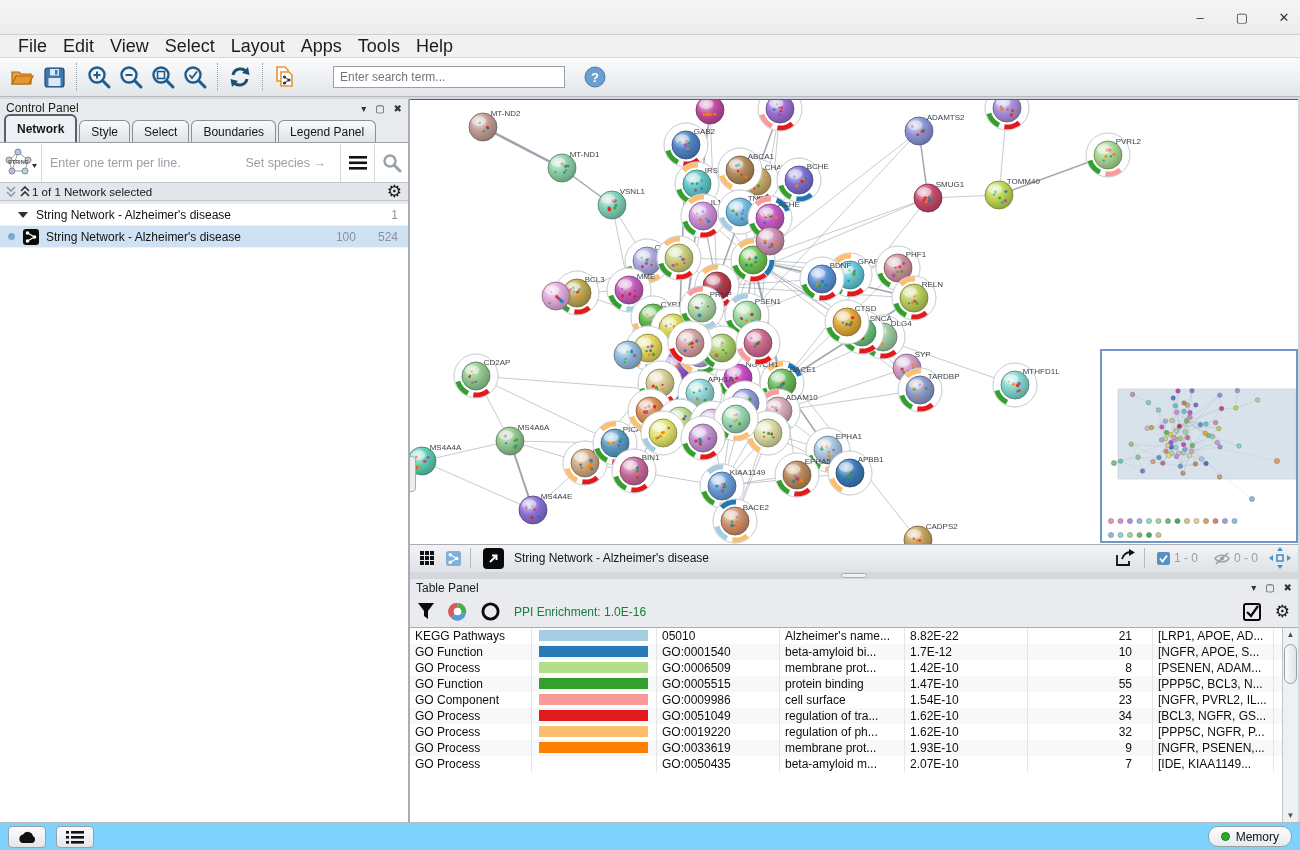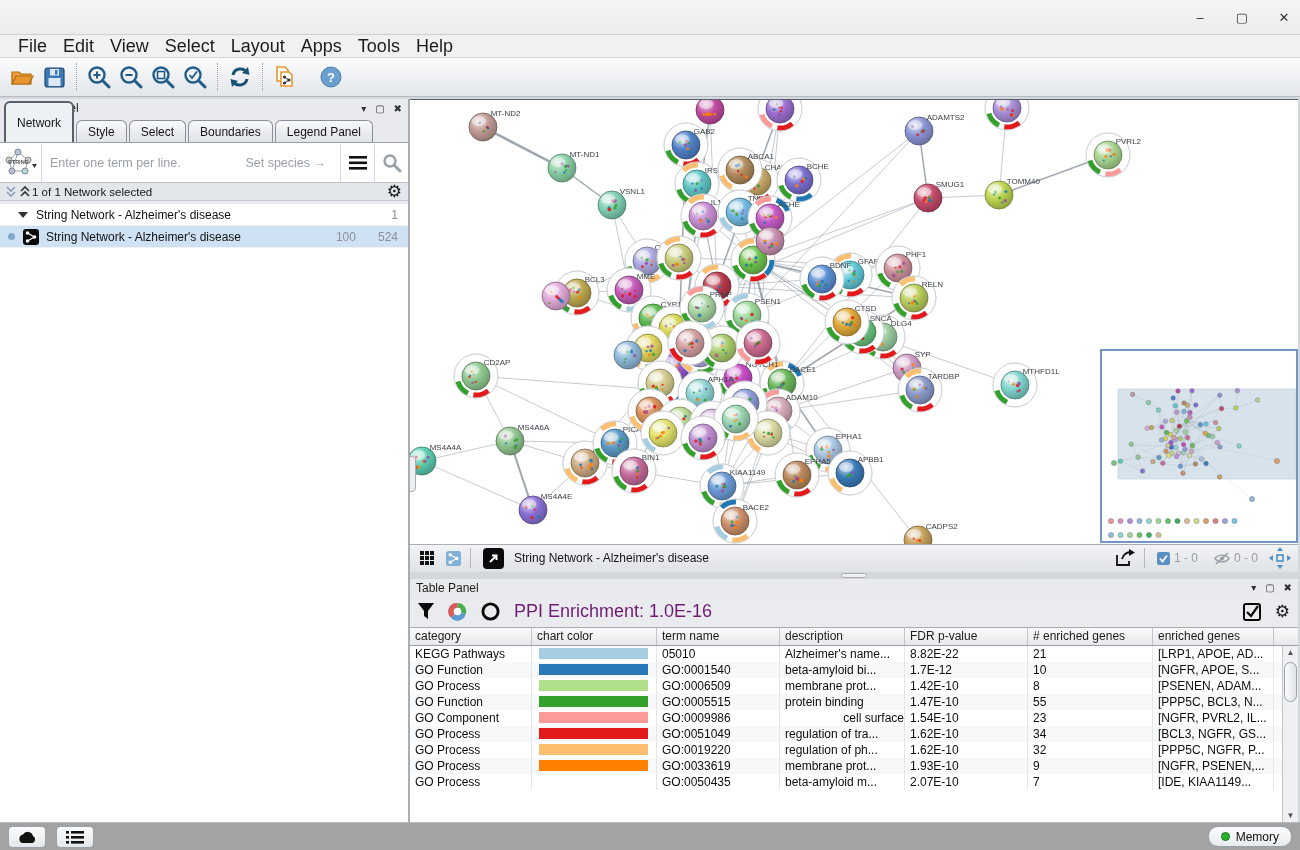--- a/index.html
+++ b/index.html
@@ -16,21 +16,21 @@
   .searchbox { width:232px; height:22px; border:1px solid #98a0a8; background:#fff; font-size:12px; padding:0 6px; margin-left:32px; color:#333; }
   .content { display:flex; height:725px; padding-top:2px; background:#d4d7db; }
   
   .left { width:410px; border-right:2px solid #a9adb3; background:#e8eaed; display:flex; flex-direction:column; }
   .panel-title { height:18px; display:flex; align-items:center; padding:0 6px; font-size:12px; color:#1c1c1c; background:#e8eaed; }
   .panel-title .sp { flex:1; }
   .ptico { color:#2e3338; font-size:10px; margin-left:9px; }
   .cp-tabs { height:26px; display:flex; align-items:flex-end; padding-left:4px; gap:2px; background:#e8eaed; border-bottom:1px solid #9aa0a8; }
   .cp-tab { height:22px; padding:0 11px; display:flex; align-items:center; font-size:12px; color:#15161a;
      border:1px solid #8a9099; border-bottom:none; border-radius:6px 6px 0 0; background:linear-gradient(#f8f9fa,#dfe3e7); }
-  .cp-tab.active { background:#eef1f4; border:2px solid #55616e; border-bottom:none; height:41px; font-weight:normal; }
+  .cp-tab.active { background:#eef1f4; border:2px solid #55616e; border-bottom:none; height:28px; font-weight:bold; }
   .stringrow { height:40px; background:#fff; border-bottom:1px solid #c2c6cc; display:flex; align-items:center; }
   .stringlogo { width:42px; height:38px; display:flex; align-items:center; justify-content:center; border-right:1px solid #d5d8dc; }
   .sterm { flex:1; display:flex; align-items:center; padding:0 8px; font-size:12.5px; color:#9aa0a8; }
   .sterm .species { margin-left:auto; padding-right:6px; }
   .sbtn { width:34px; height:38px; display:flex; align-items:center; justify-content:center; border-left:1px solid #d5d8dc; }
   .selbar { height:18px; background:#e3e6ea; border-bottom:1px solid #c2c6cc; display:flex; align-items:center; font-size:11.5px; color:#15161a; padding:0 6px; }
   .selbar .txt { flex:1; }
   .tree { background:#fff; flex:1; border-top:3px solid #e8eaed; }
   .trow { height:22px; display:flex; align-items:center; font-size:12px; color:#111; border-bottom:1px solid #f0f2f4; }
   .trow .num { color:#8a9099; margin-left:auto; padding-right:10px; }
@@ -46,41 +46,41 @@
   .nettb .ntitle { font-size:12px; color:#15161a; margin-left:10px; }
   .nettb .sp { flex:1; }
   .nbadge { display:flex; align-items:center; gap:4px; font-size:12px; color:#98a0a8; padding:0 8px; }
   .nsep { width:1px; height:20px; border-left:1px solid #b6bac2; margin:0 4px; }
   .blackbtn { width:21px; height:21px; background:#0a0a0a; border-radius:4px; display:flex; align-items:center; justify-content:center; margin-left:8px; }
   .divstrip { height:7px; background:#d4d7db; display:flex; align-items:center; justify-content:center; }
   .divpill { width:26px; height:5px; background:#eef0f2; border:1px solid #a9adb3; border-radius:3px; }
   
   .tablepanel { height:244px; background:#e9ebee; display:flex; flex-direction:column; }
   .tp-toolbar { height:30px; display:flex; align-items:center; padding:0 8px; gap:14px; }
-  .ppi { font-size:18px; color:#701a75; }
+  .ppi { font-size:12px; color:#15803d; }
   .tp-toolbar .sp { flex:1; }
   .gear { font-size:17px; color:#15161a; line-height:1; }
   .tbl { flex:1; display:flex; flex-direction:column; border-top:1px solid #a9adb3; background:#fff; overflow:hidden; }
   .thead { display:flex; height:18px; background:linear-gradient(#fbfbfb,#e6e8ea); border-bottom:1px solid #9aa0a8; }
   .th { font-size:12px; color:#1c1c1c; padding:1px 0 0 5px; border-right:1px solid #c2c6cc; overflow:hidden; white-space:nowrap; }
   .rows { position:relative; flex:1; overflow:hidden; }
   .tr { display:flex; height:16px; }
   .tr:nth-child(even) { background:#f6f8fa; }
   .td { font-size:12px; color:#0e0e0e; padding:0 0 0 5px; border-right:1px solid #e4e7ea; white-space:nowrap; overflow:hidden; line-height:16px; }
-  .td.r { padding-right:20px; }
+  .td.r { text-align:right; padding-right:20px; }
   .swatch { height:11px; margin:2px 8px 0 2px; }
   .vscroll { position:absolute; right:0; top:0; bottom:0; width:16px; background:#eef0f2; border-left:1px solid #c2c6cc; }
   .varrow { position:absolute; left:1px; width:13px; text-align:center; font-size:8px; color:#4a4f55; }
   .vthumb { position:absolute; left:1px; top:16px; width:13px; height:40px; background:linear-gradient(90deg,#fbfcfd,#dfe3e7); border:1px solid #98a0a8; border-radius:7px; }
   .btabs { height:26px; display:flex; align-items:flex-end; gap:2px; padding-left:6px; background:#d4d7db; border-top:1px solid #b6bac2; }
   .btab { height:21px; padding:0 10px; display:flex; align-items:center; font-size:12px; color:#15161a;
      border:1px solid #8a9099; border-bottom:none; border-radius:5px 5px 0 0; background:linear-gradient(#f8f9fa,#dfe3e7); }
   .btab.active { background:#dde6ef; border:2px solid #55616e; border-bottom:none; height:24px; }
   
-  .statusbar { height:28px; background:#a3a3a3; border-top:1px solid #b6bac2; display:flex; align-items:center; padding:0 8px; }
+  .statusbar { height:28px; background:#7dd3fc; border-top:1px solid #b6bac2; display:flex; align-items:center; padding:0 8px; }
   .stbtn { width:38px; height:22px; border:1px solid #9aa0a8; border-radius:4px; background:linear-gradient(#fbfcfd,#e4e7ea); display:flex; align-items:center; justify-content:center; margin-right:10px; }
   .membtn { margin-left:auto; height:21px; padding:0 12px; border:1px solid #9aa0a8; border-radius:10px; background:linear-gradient(#fbfcfd,#e8ebee); display:flex; align-items:center; gap:6px; font-size:12px; color:#111; }
   .memdot { width:9px; height:9px; border-radius:50%; background:#27ae27; border:1px solid #1b7a1b; }
   svg { display:block; }
 </style>
 </head>
 <body>
 
 <div class="titlebar">
   <div class="winbtns">
@@ -160,20 +160,21 @@
     <svg width="24" height="24" viewBox="0 0 24 24">
       <path d="M4 2 L12 2 L15 5 L15 16 L4 16 Z" fill="#fff" stroke="#e8952f" stroke-width="1.6"></path>
       <path d="M8 7 L16 7 L19 10 L19 21 L8 21 Z" fill="#fff" stroke="#e8952f" stroke-width="1.6"></path>
       <circle cx="11.5" cy="12" r="1.6" fill="#333"></circle>
         <circle cx="16" cy="15" r="1.6" fill="#333"></circle>
         <circle cx="11.5" cy="18" r="1.6" fill="#333"></circle>
       <line x1="11.5" y1="12" x2="16" y2="15" stroke="#333" stroke-width="1"></line>
       <line x1="11.5" y1="18" x2="16" y2="15" stroke="#333" stroke-width="1"></line>
     </svg>
   </div>
+  <input class="searchbox" placeholder="Enter search term..." style="">
   <div class="tbtn" style="margin-left:14px">
     <svg width="22" height="22" viewBox="0 0 22 22">
       <circle cx="11" cy="11" r="10" fill="#6a9fd0" stroke="#4a7cab" stroke-width="1"></circle>
       <text x="11" y="16" font-size="13" font-weight="bold" fill="#fff" text-anchor="middle" font-family="Liberation Sans,sans-serif">?</text>
     </svg>
   </div>
 </div>
 
 <div class="content">
 
@@ -2181,29 +2182,20 @@
         </svg>
         <span class="ppi">PPI Enrichment: 1.0E-16</span>
         <span class="sp"></span>
         <svg width="18" height="18" viewBox="0 0 18 18">
           <rect x="1" y="1" width="16" height="16" rx="2" fill="none" stroke="#0a0a0a" stroke-width="2"></rect>
           <path d="M4 9 L8 13 L15 3" fill="none" stroke="#0a0a0a" stroke-width="2.2"></path>
         </svg>
         <span class="gear">⚙</span>
       </div>
       <div class="tbl">
-        <div class="thead" id="thead">
-            <div class="th" style="width: 122px;">category</div>
-            <div class="th" style="width: 125px;">chart color</div>
-            <div class="th" style="width: 123px;">term name</div>
-            <div class="th" style="width: 125px;">description</div>
-            <div class="th" style="width: 123px;">FDR p-value</div>
-            <div class="th" style="width: 125px;"># enriched genes</div>
-            <div class="th" style="width: 121px;">enriched genes</div>
-          </div>
         <div class="rows">
           <div id="tbody">
               <div class="tr">
                 <div class="td" style="width: 122px;">KEGG Pathways</div>
                 <div class="td" style="width: 125px;">
                   <div class="swatch" style="background: rgb(166, 206, 227);"></div>
                 </div>
                 <div class="td" style="width: 123px;">05010</div>
                 <div class="td" style="width: 125px;">Alzheimer's name...</div>
                 <div class="td" style="width: 123px;">8.82E-22</div>
@@ -2242,21 +2234,21 @@
                 <div class="td" style="width: 123px;">1.47E-10</div>
                 <div class="td r" style="width: 125px;">55</div>
                 <div class="td" style="width: 121px;">[PPP5C, BCL3, N...</div>
               </div>
               <div class="tr">
                 <div class="td" style="width: 122px;">GO Component</div>
                 <div class="td" style="width: 125px;">
                   <div class="swatch" style="background: rgb(251, 154, 153);"></div>
                 </div>
                 <div class="td" style="width: 123px;">GO:0009986</div>
-                <div class="td" style="width: 125px; text-align: right;">cell surface</div>
+                <div class="td" style="width: 125px;">cell surface</div>
                 <div class="td" style="width: 123px;">1.54E-10</div>
                 <div class="td r" style="width: 125px;">23</div>
                 <div class="td" style="width: 121px;">[NGFR, PVRL2, IL...</div>
               </div>
               <div class="tr">
                 <div class="td" style="width: 122px;">GO Process</div>
                 <div class="td" style="width: 125px;">
                   <div class="swatch" style="background: rgb(227, 26, 28);"></div>
                 </div>
                 <div class="td" style="width: 123px;">GO:0051049</div>

